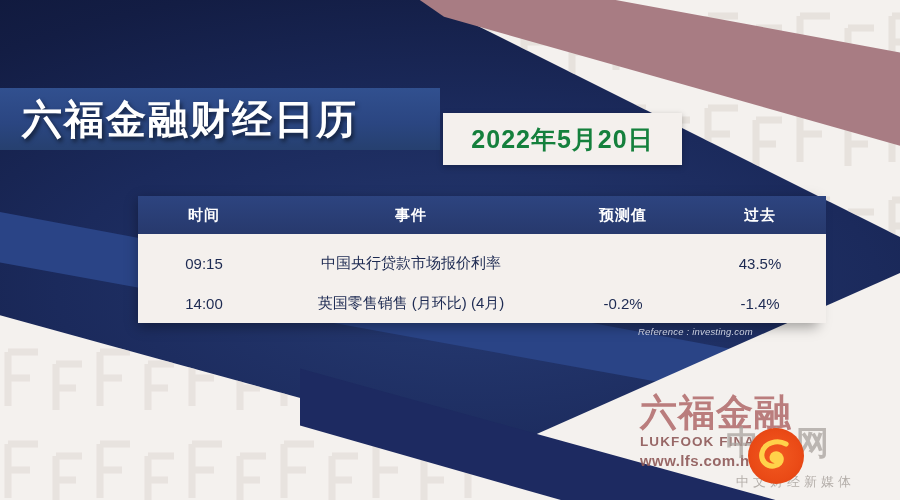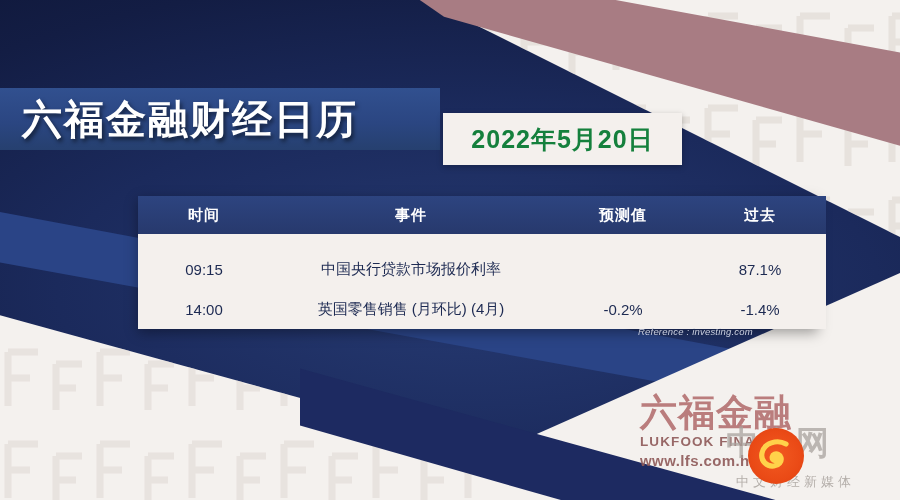--- a/index.html
+++ b/index.html
@@ -107,21 +107,21 @@
   }
   table.cal thead th{
     background:linear-gradient(180deg,#2d4480 0%,#27396d 100%);
     color:#ffffff;font-size:15px;font-weight:bold;
     height:36px;text-align:center;letter-spacing:1px;
   }
   table.cal tbody td{
     background:#f4f0ed;color:#1d2a52;font-size:15px;
     height:38px;text-align:center;vertical-align:middle;
   }
-  table.cal tbody tr:first-child td{padding-top:16px;}
+  table.cal tbody tr:first-child td{padding-top:10px;}
   table.cal tbody tr td{border-bottom:none;}
   .col-time{width:130px;}
   .col-event{width:280px;}
   .col-fcast{width:140px;}
   .col-past{width:130px;}
 
   .reference{
     position:absolute;left:638px;top:326px;width:180px;
     text-align:left;font-style:italic;font-size:9.5px;
     color:#c9cede;letter-spacing:.2px;
@@ -227,21 +227,21 @@
           <th class="col-event">事件</th>
           <th class="col-fcast">预测值</th>
           <th class="col-past">过去</th>
         </tr>
       </thead>
       <tbody>
         <tr>
           <td>09:15</td>
           <td>中国央行贷款市场报价利率</td>
           <td></td>
-          <td>87.1%</td>
+          <td>43.5%</td>
         </tr>
         <tr>
           <td>14:00</td>
           <td>英国零售销售 (月环比) (4月)</td>
           <td>-0.2%</td>
           <td>-1.4%</td>
         </tr>
       </tbody>
     </table>
   </div>

